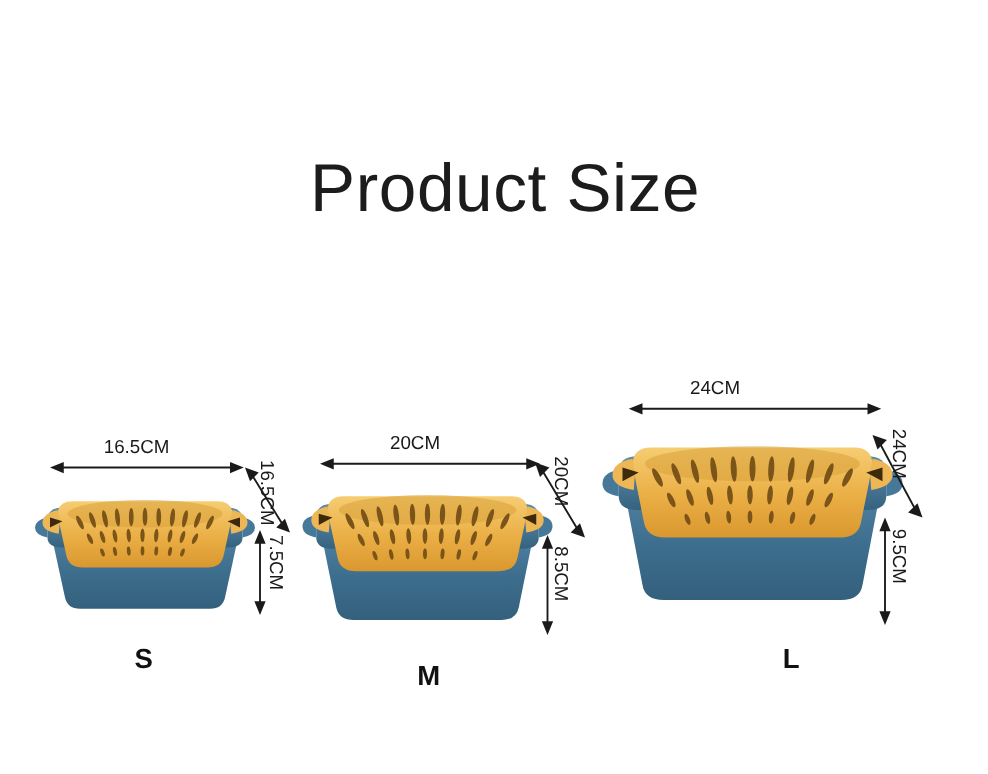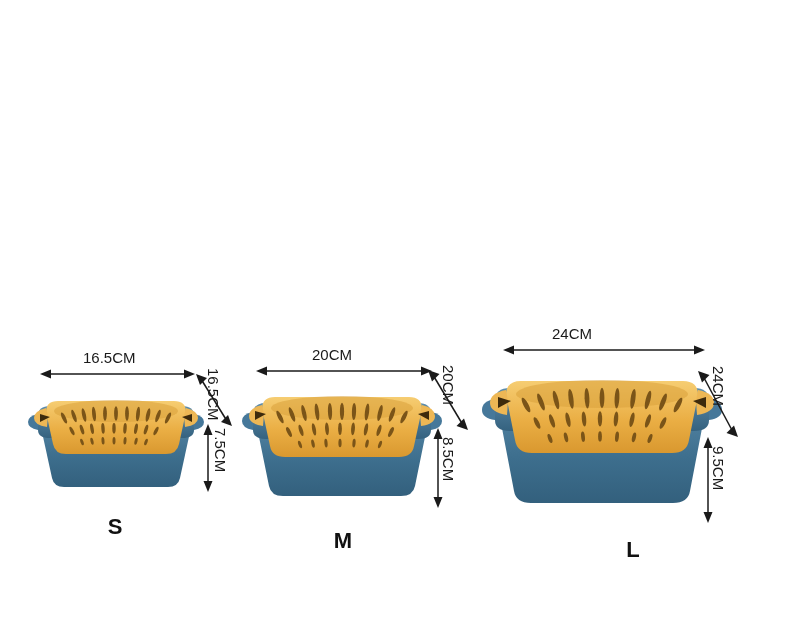--- a/index.html
+++ b/index.html
@@ -65,20 +65,21 @@
     transform: rotate(90deg);
   }
 
   svg { display: block; overflow: visible; }
 </style>
 </head>
 <body>
 
 <div id="page">
 
+  <div id="title">Product Size</div>
 
   <div class="product" style="left:0px; top:0px; width:260px; height:560px;">
 
     <div class="dim-text" style="left:83px; top:350px;">16.5CM</div>
     <svg style="position:absolute; left:40px; top:368px;" width="155" height="12" viewBox="0 0 155 12">
       <line x1="8" y1="6" x2="147" y2="6" stroke="#1a1a1a" stroke-width="1.6"></line>
       <polygon points="0,6 11,1.5 11,10.5" fill="#1a1a1a"></polygon>
       <polygon points="155,6 144,1.5 144,10.5" fill="#1a1a1a"></polygon>
     </svg>
 
@@ -260,21 +261,21 @@
     <svg style="position:absolute; left:192px; top:414px;" width="12" height="80" viewBox="0 0 12 80">
       <line x1="6" y1="7" x2="6" y2="73" stroke="#1a1a1a" stroke-width="1.5"></line>
       <polygon points="6,0 1.5,11 10.5,11" fill="#1a1a1a"></polygon>
       <polygon points="6,80 1.5,69 10.5,69" fill="#1a1a1a"></polygon>
     </svg>
     <div class="dim-text dim-rot" style="left:216px; top:423px;">8.5CM</div>
 
     <div class="size-label" style="left:83px; top:516px; width:40px;">M</div>
   </div>
 
-  <div class="product" style="left:470px; top:0px; width:320px; height:560px;margin-top:23px;">
+  <div class="product" style="left:470px; top:0px; width:320px; height:560px;">
 
     <div class="dim-text" style="left:82px; top:303px;">24CM</div>
     <svg style="position:absolute; left:33px; top:321px;" width="202" height="12" viewBox="0 0 202 12">
       <line x1="8" y1="6" x2="194" y2="6" stroke="#1a1a1a" stroke-width="1.6"></line>
       <polygon points="0,6 11,1.5 11,10.5" fill="#1a1a1a"></polygon>
       <polygon points="202,6 191,1.5 191,10.5" fill="#1a1a1a"></polygon>
     </svg>
 
     <div class="basket-wrap" style="left:14px; top:338px;">
       <svg width="236" height="152" viewBox="0 0 236 152">

